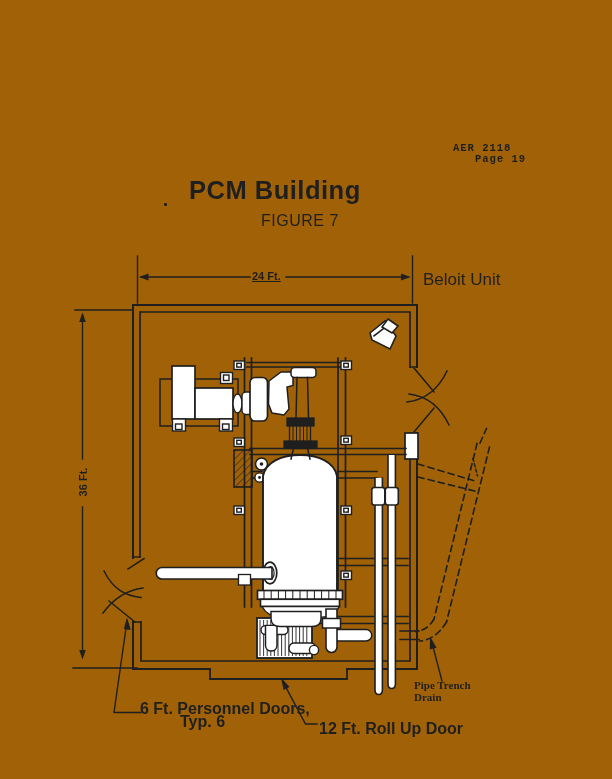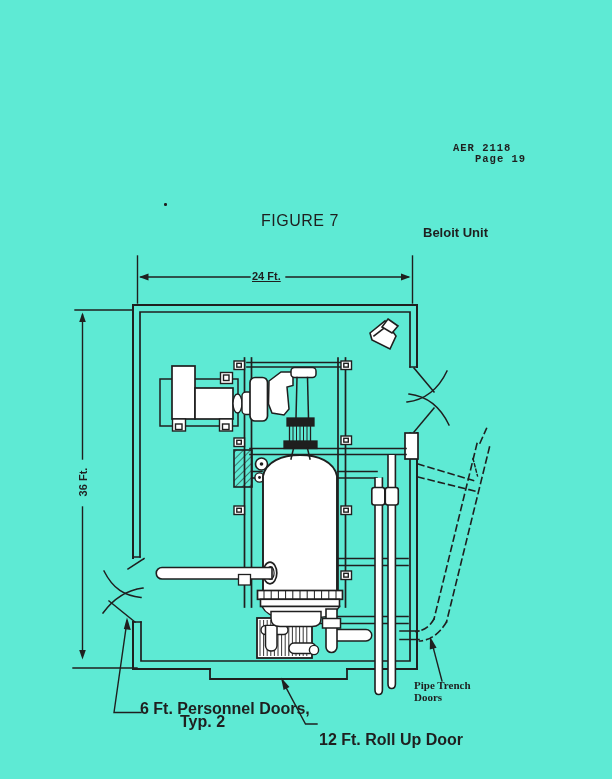--- a/index.html
+++ b/index.html
@@ -1,24 +1,24 @@
 <!DOCTYPE html>
 <html><head>
 <meta charset="utf-8">
 <style>
   html,body{margin:0;padding:0;background:#e8e8e8;}
   .page{
-    position:relative;width:612px;height:779px;background:#5eead4;
+    position:relative;width:612px;height:779px;background:#a16207;
     font-family:"Liberation Sans",sans-serif;color:#1f1f1f;overflow:hidden;
   }
   .lbl{position:absolute;white-space:nowrap;color:#1f1f1f;}
   .ref{font-family:"Liberation Mono",monospace;font-weight:bold;font-size:10.5px;letter-spacing:1px;}
   .title{font-size:25.5px;font-weight:bold;letter-spacing:0.5px;}
   .figcap{font-size:16px;font-weight:normal;letter-spacing:0.5px;}
-  .unit{font-size:13px;font-weight:bold;}
+  .unit{font-size:17px;font-weight:normal;margin-top:45px;}
   .dim{font-size:11px;font-weight:bold;}
   .callout{font-size:16px;font-weight:bold;}
   .callout-sm{font-size:11px;font-weight:bold;line-height:11.5px;font-family:Liberation Serif, serif;}
   .rot90{transform:rotate(-90deg);transform-origin:center center;text-align:center;width:42px;}
   .titledot{position:absolute;width:2.5px;height:2.5px;background:#1f1f1f;border-radius:50%;}
   svg{position:absolute;left:0;top:0;}
 </style>
 </head>
 <body>
 
@@ -253,27 +253,28 @@
         <polygon points="430,636.5 436.6,647.7 429.8,649.5" fill="#1f1f1f" stroke="none"></polygon>
       </g>
 
     </g>
   </svg>
 
   <div class="lbl ref" style="left:453px;top:142px;">AER 2118</div>
   <div class="lbl ref" style="left:452px;top:152.5px;margin-left:23px;">Page 19</div>
 
   <div class="titledot" style="left:164px;top:203px;"></div>
+  <div class="lbl title" style="left:189px;top:176px;">PCM Building</div>
   <div class="lbl figcap" style="left:261px;top:212px;">FIGURE 7</div>
   <div class="lbl unit" style="left:423px;top:225px;">Beloit Unit</div>
 
   <div class="lbl dim" style="left:252px;top:270px;text-decoration:underline;">24 Ft.</div>
   <div class="lbl dim rot90" style="left:62px;top:476px;">36 Ft.</div>
 
   <div class="lbl callout" style="left:140px;top:700px;">6 Ft. Personnel Doors,</div>
-  <div class="lbl callout" style="left:180px;top:713px;">Typ. 2</div>
-  <div class="lbl callout" style="left:319px;top:720px;margin-top:11px;">12 Ft. Roll Up Door</div>
+  <div class="lbl callout" style="left:180px;top:713px;">Typ. 6</div>
+  <div class="lbl callout" style="left:319px;top:720px;">12 Ft. Roll Up Door</div>
   <div class="lbl callout-sm" style="left:414px;top:680px;">
     <div>Pipe Trench</div>
-    <div>Doors</div>
+    <div>Drain</div>
   </div>
 
 </div>
 
 </body></html>

